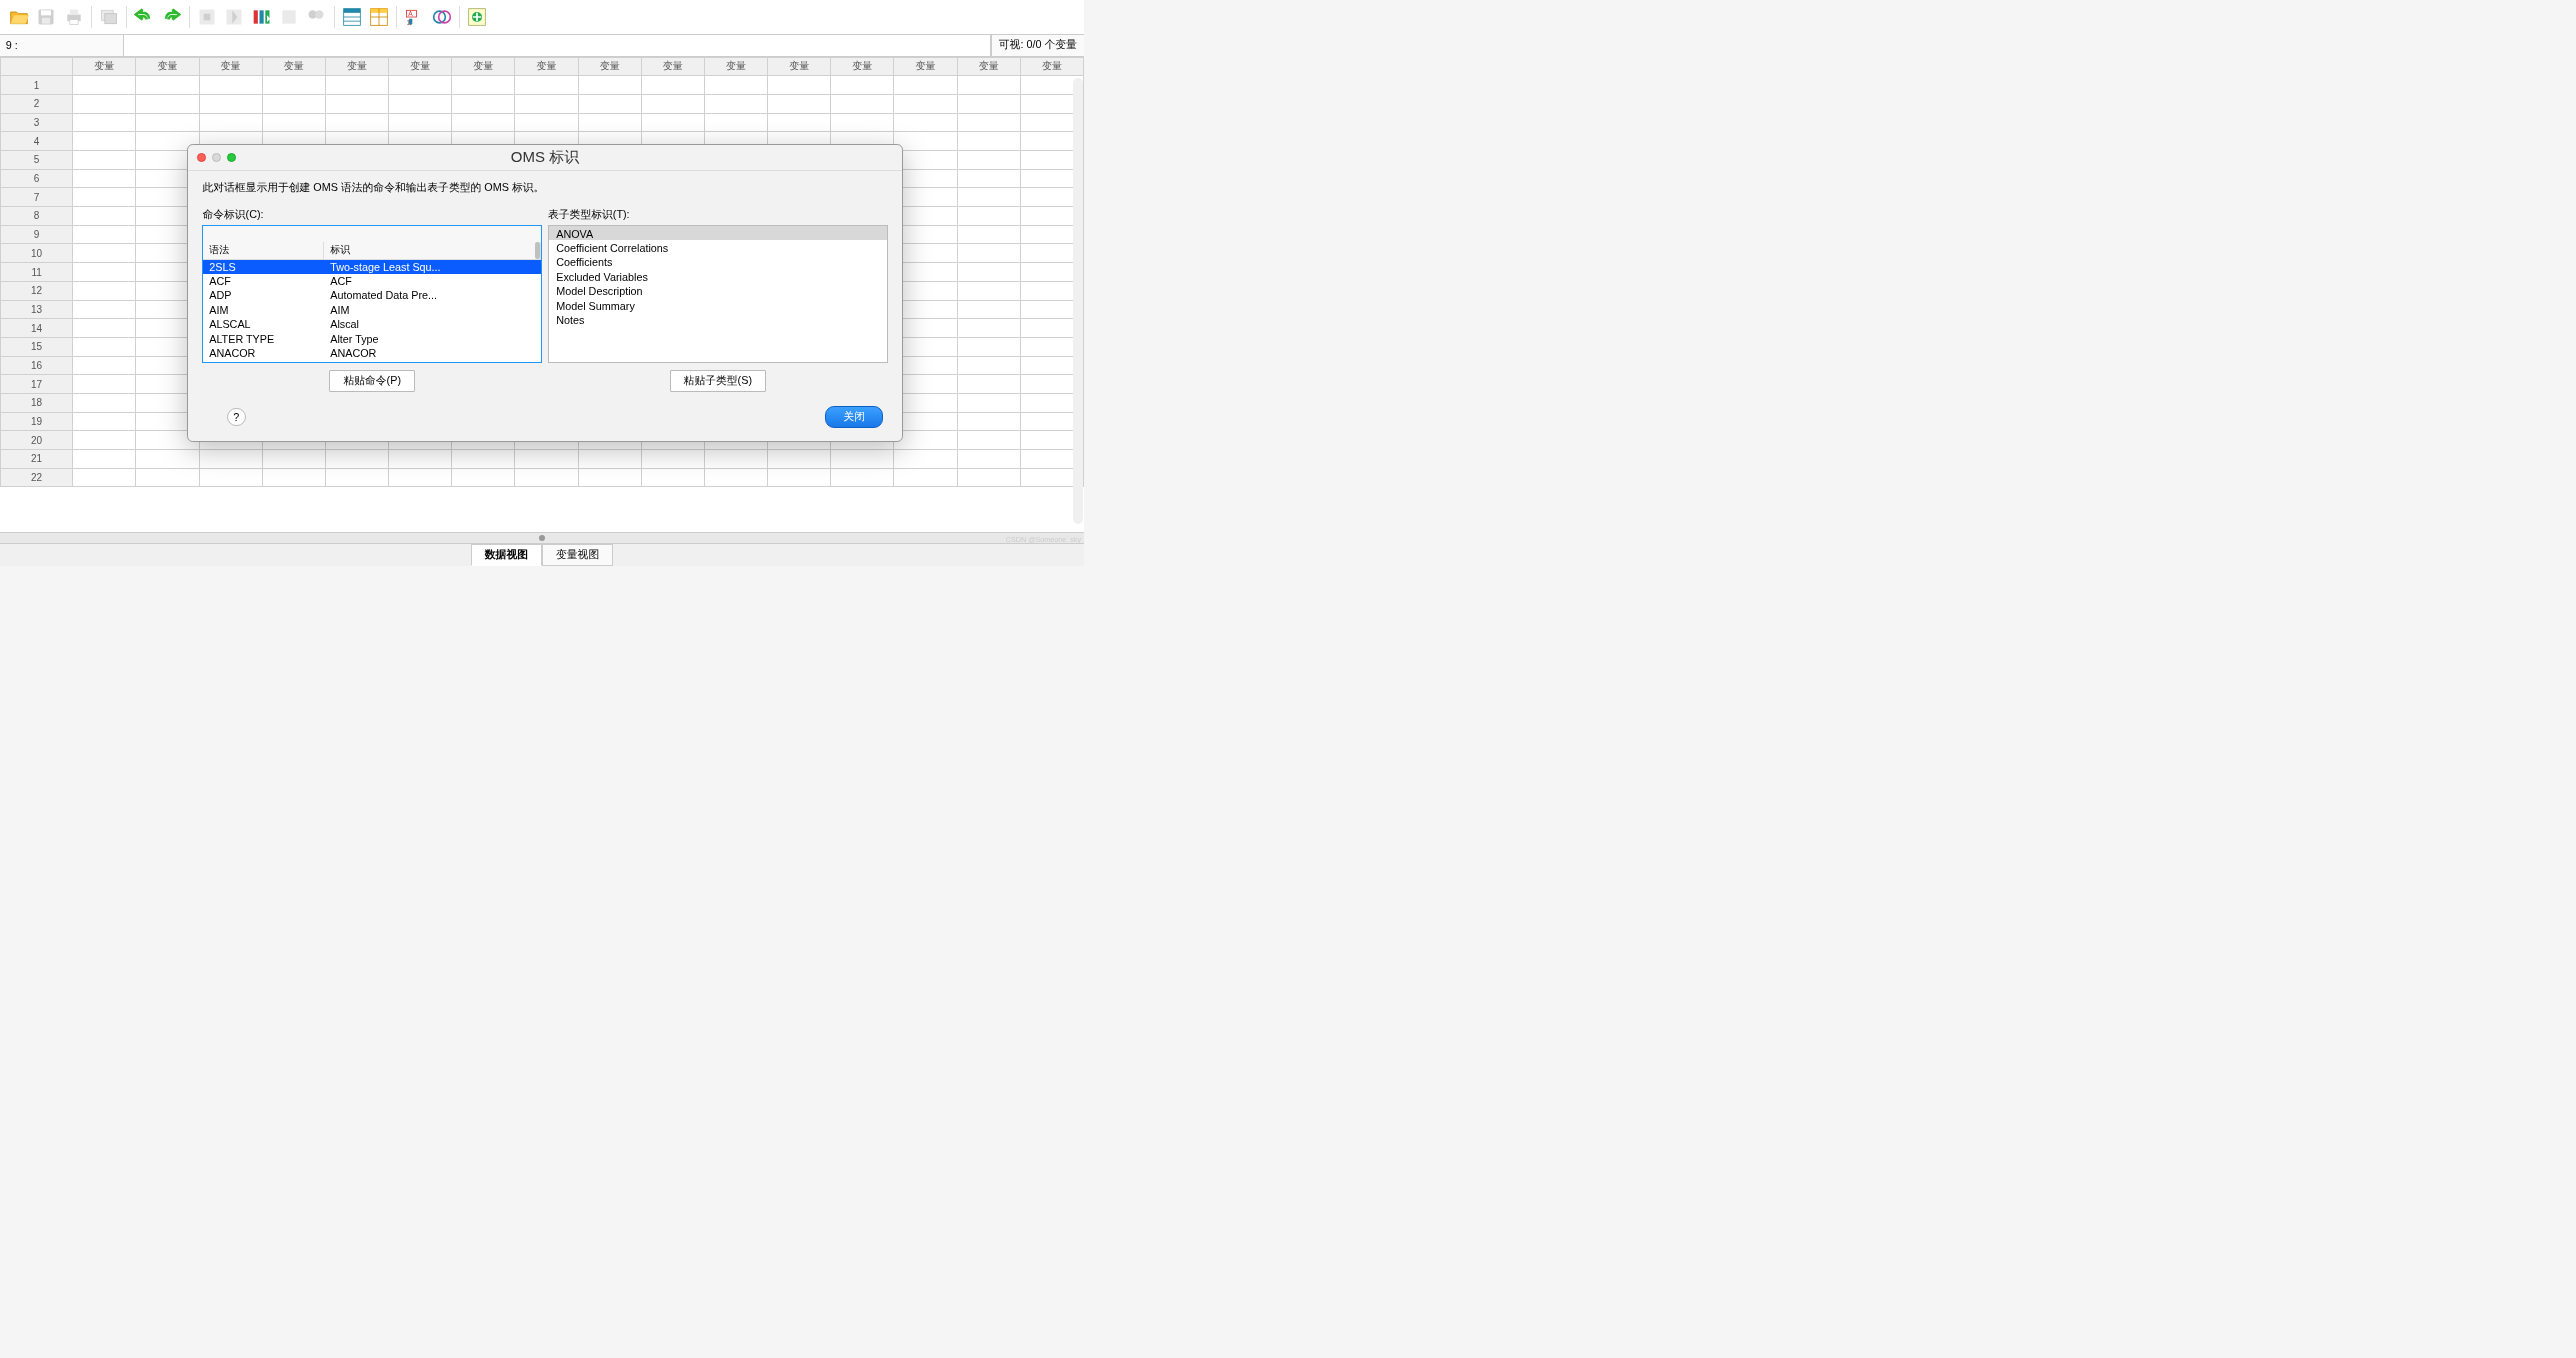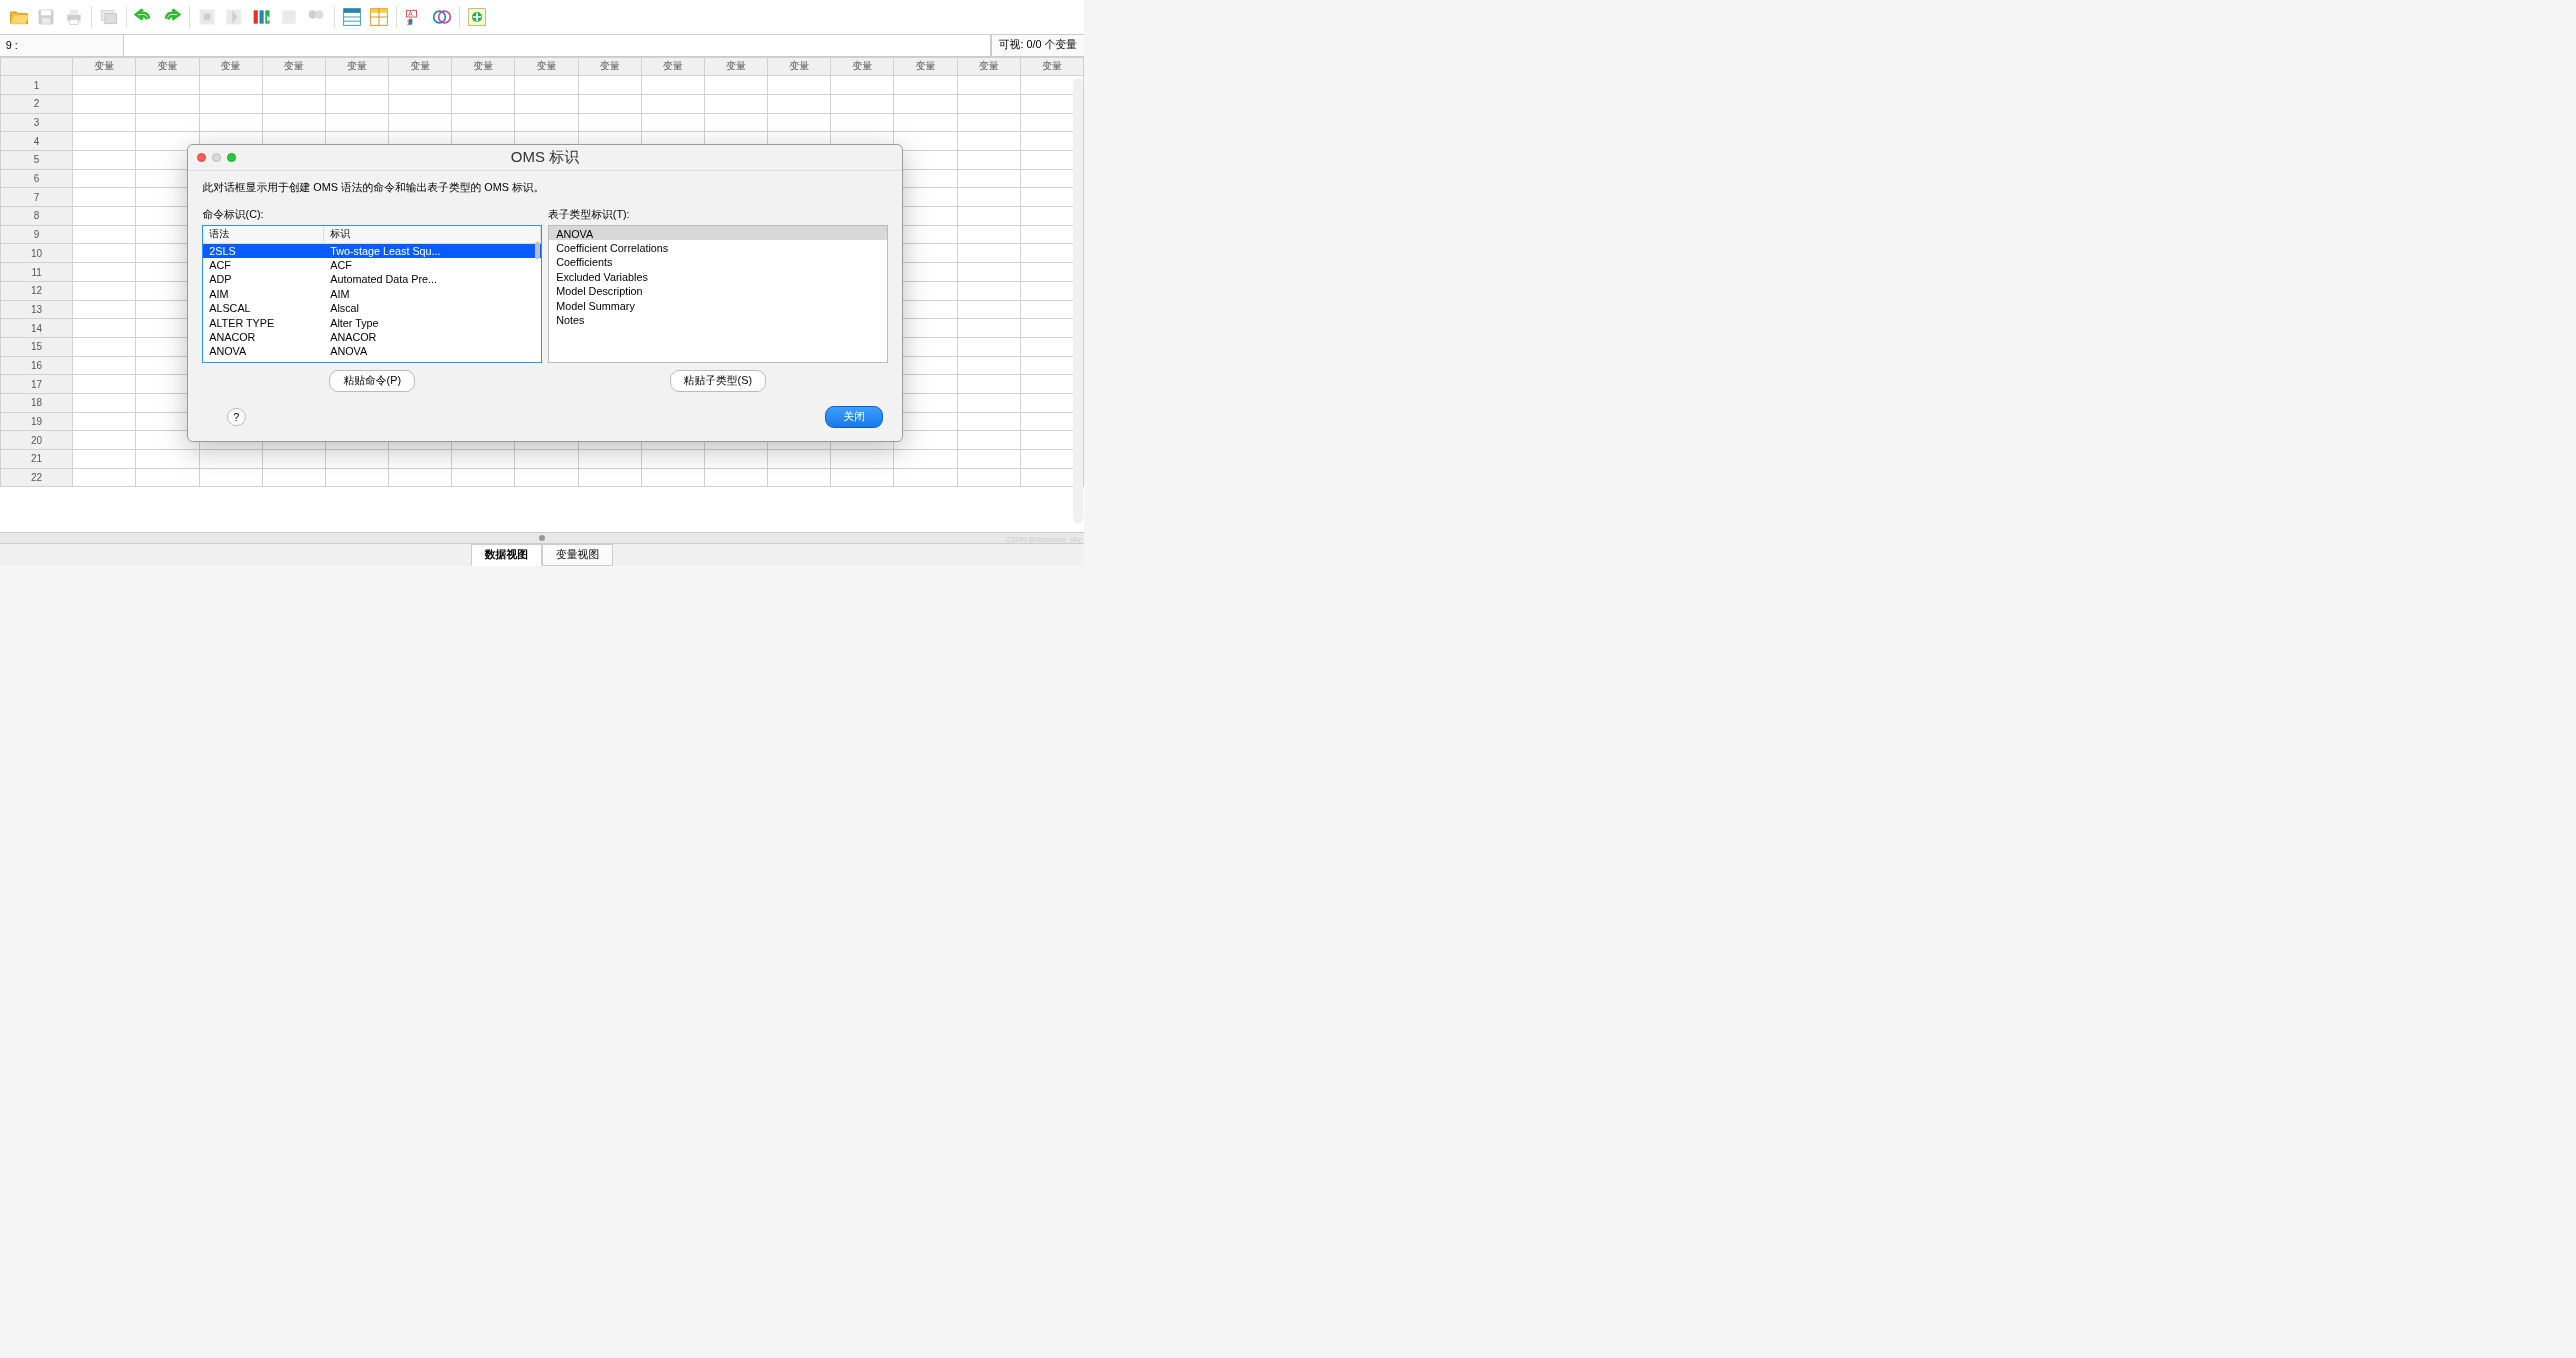--- a/index.html
+++ b/index.html
@@ -40,38 +40,38 @@
 .dlg-title-text { position: absolute; left: 0; right: 0; text-align: center; font-size: 15px; color: #333; pointer-events: none; }
 
 .dlg-body { padding: 10px 14.4px 13px; }
 .dlg-desc { font-size: 10.8px; margin-bottom: 13px; color: #000; }
 .dlg-cols { display: flex; gap: 6px; }
 .dlg-col { flex: 1; display: flex; flex-direction: column; }
 .dlg-lbl { font-size: 10.8px; margin-bottom: 2.9px; }
 
 .listbox { border: 1.1px solid #2196f3; background: #fff; height: 138px; overflow: hidden; position: relative; font-size: 10.8px; }
 .lb-hdr { display: flex; background: #f7f7f7; border-bottom: 0.7px solid #ddd; font-size: 10px; }
-.lb-hdr > div { padding: 1.4px 5.8px; border-right: 0.7px solid #ddd; }
+.lb-hdr > div { padding: 1.4px 5.8px; border-right: 0.7px solid #ddd; margin-top: 16px; }
 .lb-hdr .c1 { width: 121px; }
 .lb-hdr .c2 { flex: 1; }
 .lb-row { display: flex; }
 .lb-row > div { padding: 0 5.8px; height: 14.4px; line-height: 14.4px; overflow: hidden; white-space: nowrap; }
 .lb-row .c1 { width: 121px; }
 .lb-row .c2 { flex: 1; }
 .lb-row.sel { background: #0a5cff; color: #fff; }
 .lb-row.sel .c2 { background: #0a5cff; }
 .lb-row.sel .c1, .lb-row.sel .c2 { border-right: none; }
 .lb-scroll { position: absolute; right: 1.4px; top: 16px; width: 4.3px; height: 17.3px; background: #c0c0c0; border-radius: 2.2px; }
 
 .listbox2 { border: 0.7px solid #bbb; background: #fff; height: 138px; font-size: 10.8px; overflow: hidden; }
 .lb2-row { padding: 0.7px 7.2px; height: 14.4px; line-height: 14.4px; }
 .lb2-row.sel { background: #d8d8d8; }
 
 .dlg-btn-row { display: flex; justify-content: center; margin-top: 7.2px; }
-.btn { background: #fff; border: 0.7px solid #bbb; border-radius: 9px; padding: 2.9px 13px; font-size: 10.8px; cursor: pointer; }
+.btn { background: #fff; border: 0.7px solid #bbb; border-radius: 1px; padding: 2.9px 13px; font-size: 10.8px; cursor: pointer; }
 
 .dlg-footer { display: flex; justify-content: space-between; align-items: center; margin-top: 14.4px; }
 .help-btn { width: 18.7px; height: 18.7px; border: 0.7px solid #bbb; border-radius: 50%; background: #fff; display: flex; align-items: center; justify-content: center; font-size: 10.8px; cursor: pointer; margin-left: 24.5px; }
 .close-btn { background: linear-gradient(#3ca0ff, #1878e8); color: #fff; border: 0.7px solid #0f5fc7; border-radius: 9px; padding: 2.9px 17.3px; font-size: 10.8px; cursor: pointer; margin-right: 4.3px; }
 
 .watermark { position: absolute; right: 3px; bottom: 27px; font-size: 7.2px; color: #ccc; }
 
 .scrollbar-v { position: absolute; right: 1.4px; top: 21.6px; width: 10px; height: 446px; background: #f0f0f0; border-radius: 5px; }
 </style>
 </head>

